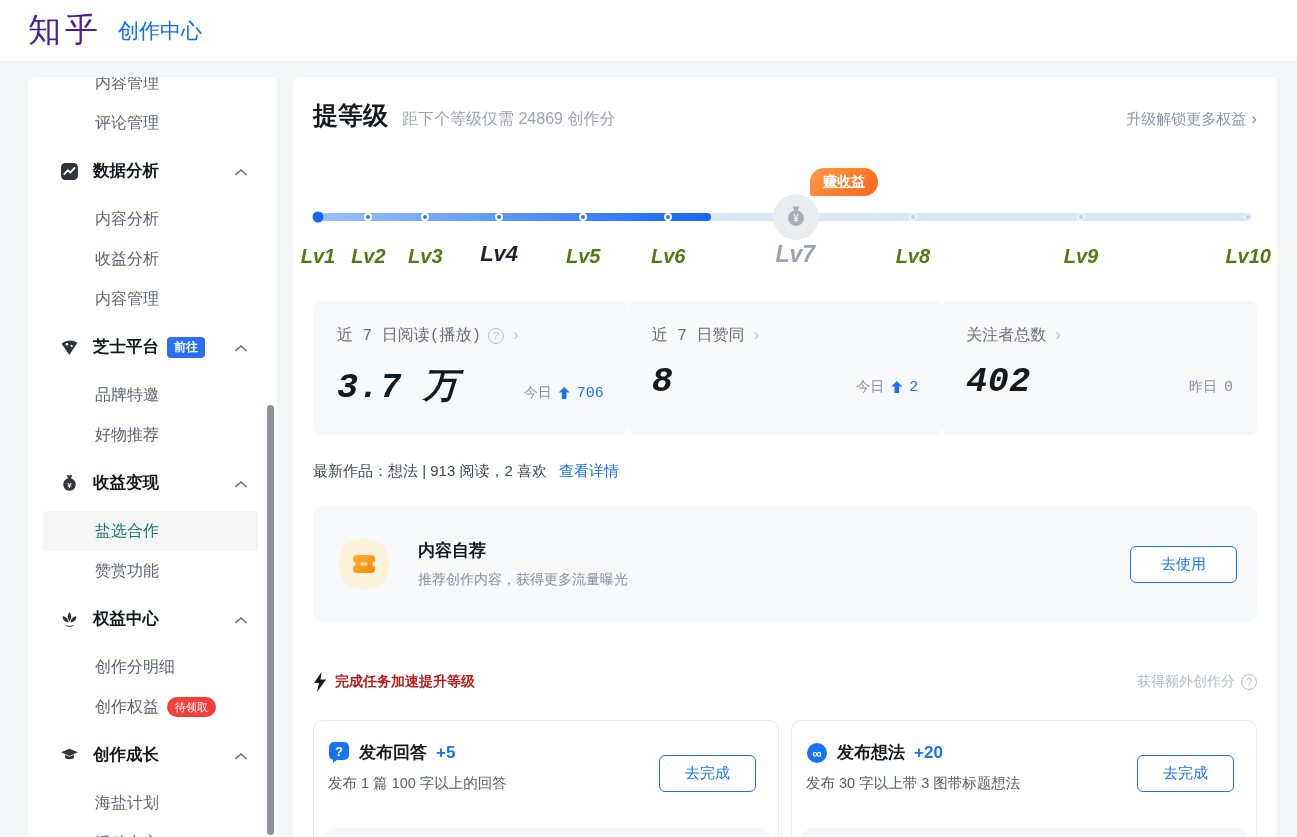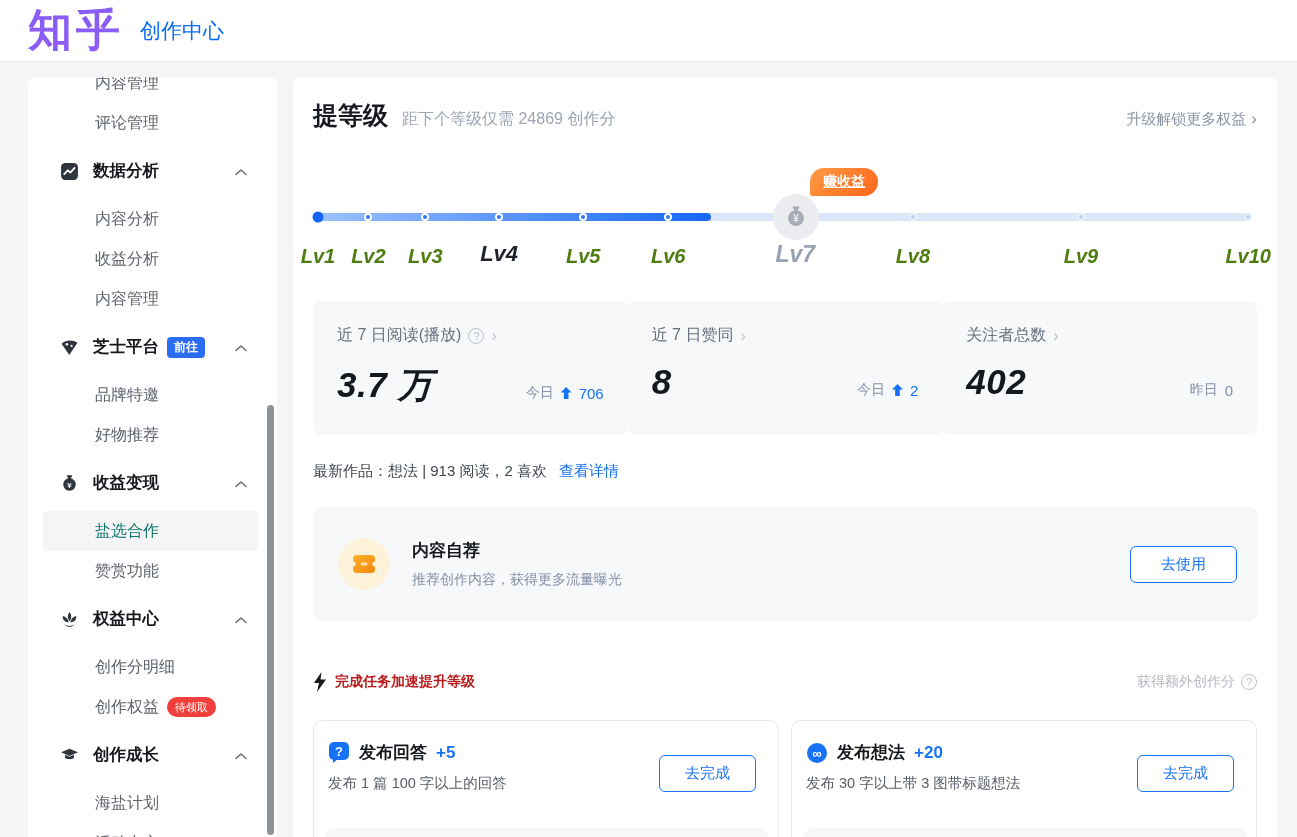--- a/index.html
+++ b/index.html
@@ -2,21 +2,21 @@
 <html><head>
 <meta charset="utf-8">
 <style>
   * { margin:0; padding:0; box-sizing:border-box; }
   html,body { width:1297px; height:837px; overflow:hidden; background:#f4f5f6;
     font-family:"Liberation Sans", sans-serif; }
 
   
   .topbar { position:absolute; top:0; left:0; width:1297px; height:62px; background:#fff;
     border-bottom:1px solid #ebebeb; display:flex; align-items:center; padding-left:28px; z-index:5; }
-  .logo { font-size:44px; font-weight:700; color:#8b5cf6; letter-spacing:4px; }
+  .logo { font-size:33px; font-weight:400; color:#4c1d95; letter-spacing:4px; }
   .product { font-size:21px; color:#0a6cf9; margin-left:16px; font-weight:500; }
 
   
   .sidebar { position:absolute; left:28px; top:77px; width:249px; height:760px;
     background:#fff; border-radius:8px 8px 0 0; overflow:hidden; }
   .snav { margin-top:-14px; }
   .s-sub { height:40px; display:flex; align-items:center; padding-left:67px;
     font-size:16px; color:#5d646e; cursor:pointer; }
   .s-sub.active { background:#f5f5f6; border-radius:4px; margin:0 19px 0 15px; padding-left:52px; color:#0f766e;text-align:right; }
   .s-sec { height:48px; margin:4px 0; display:flex; align-items:center; padding-left:32px;
@@ -56,41 +56,41 @@
   .coin { position:absolute; left:51.2%; top:52px; transform:translate(-50%,-50%);
     width:46px; height:46px; border-radius:50%; background:#eaecef;
     display:flex; align-items:center; justify-content:center; }
   .lv-labels { position:absolute; top:80px; left:4px; right:6px; height:28px; }
   .lv { position:absolute; transform:translateX(-50%); font-style:italic; font-weight:700;
     font-size:20px; color:#4d7c0f; white-space:nowrap; }
   .lv.current { font-size:22px; color:#1d2129; top:-4px; }
   .lv.milestone { font-size:23px; color:#98a2b3; top:-4px; }
 
   
-  .stats { display:grid; grid-template-columns:repeat(3,1fr); gap:0; margin-top:28px; }
+  .stats { display:grid; grid-template-columns:repeat(3,1fr); gap:0; margin-top:28px;font-family:Liberation Mono, monospace; }
   .stat { background:#f7f8fa; border-radius:8px; padding:24px 24px; height:134px; }
   .stat-head { display:flex; align-items:center; gap:7px; font-size:16px; color:#67707e; }
   .help-dot { width:16px; height:16px; border:1px solid #b9c0ca; border-radius:50%;
     color:#b9c0ca; font-size:11px; display:flex; align-items:center; justify-content:center; }
   .head-chev { color:#b9c0ca; font-size:16px; }
   .stat-val-row { display:flex; align-items:baseline; justify-content:space-between; margin-top:16px; }
   .stat-val { font-size:35px; font-weight:700; font-style:italic; color:#14181f; letter-spacing:0.5px; }
   .stat-delta { font-size:14px; color:#8590a6; display:flex; align-items:center; gap:7px; }
   .arrow-up { width:11px; height:12px; background:#1772f6;
     clip-path:polygon(50% 0,100% 46%,71% 46%,71% 100%,29% 100%,29% 46%,0 46%); }
   .delta-num { color:#1772f6; font-size:15px; }
   .delta-num.gray { color:#8590a6; }
 
   
   .latest { margin-top:27px; font-size:15px; color:#3f464f; display:flex; align-items:center; }
   .latest a { color:#1772f6; margin-left:12px; text-decoration:none; cursor:pointer; }
 
   
   .promo { margin-top:26px; height:114px; background:#f7f8fa; border-radius:8px;
-    display:flex; align-items:center; padding:0 20px 0 25px; }
+    display:flex; align-items:center; padding:0 20px 0 25px;gap:6px; }
   .promo-ic { width:52px; height:52px; border-radius:50%; background:#fcf2da;
     display:flex; align-items:center; justify-content:center; }
   .promo-txt { margin-left:22px; }
   .promo-title { font-size:17px; font-weight:700; color:#15181c; }
   .promo-desc { font-size:14px; color:#8590a6; margin-top:9px; }
   .btn-outline { margin-left:auto; background:#fff; border:1px solid #1772f6; color:#1772f6;
     font-size:15px; border-radius:6px; padding:8px 30px; cursor:pointer;
     font-family:"Liberation Sans", sans-serif; }
 
   

